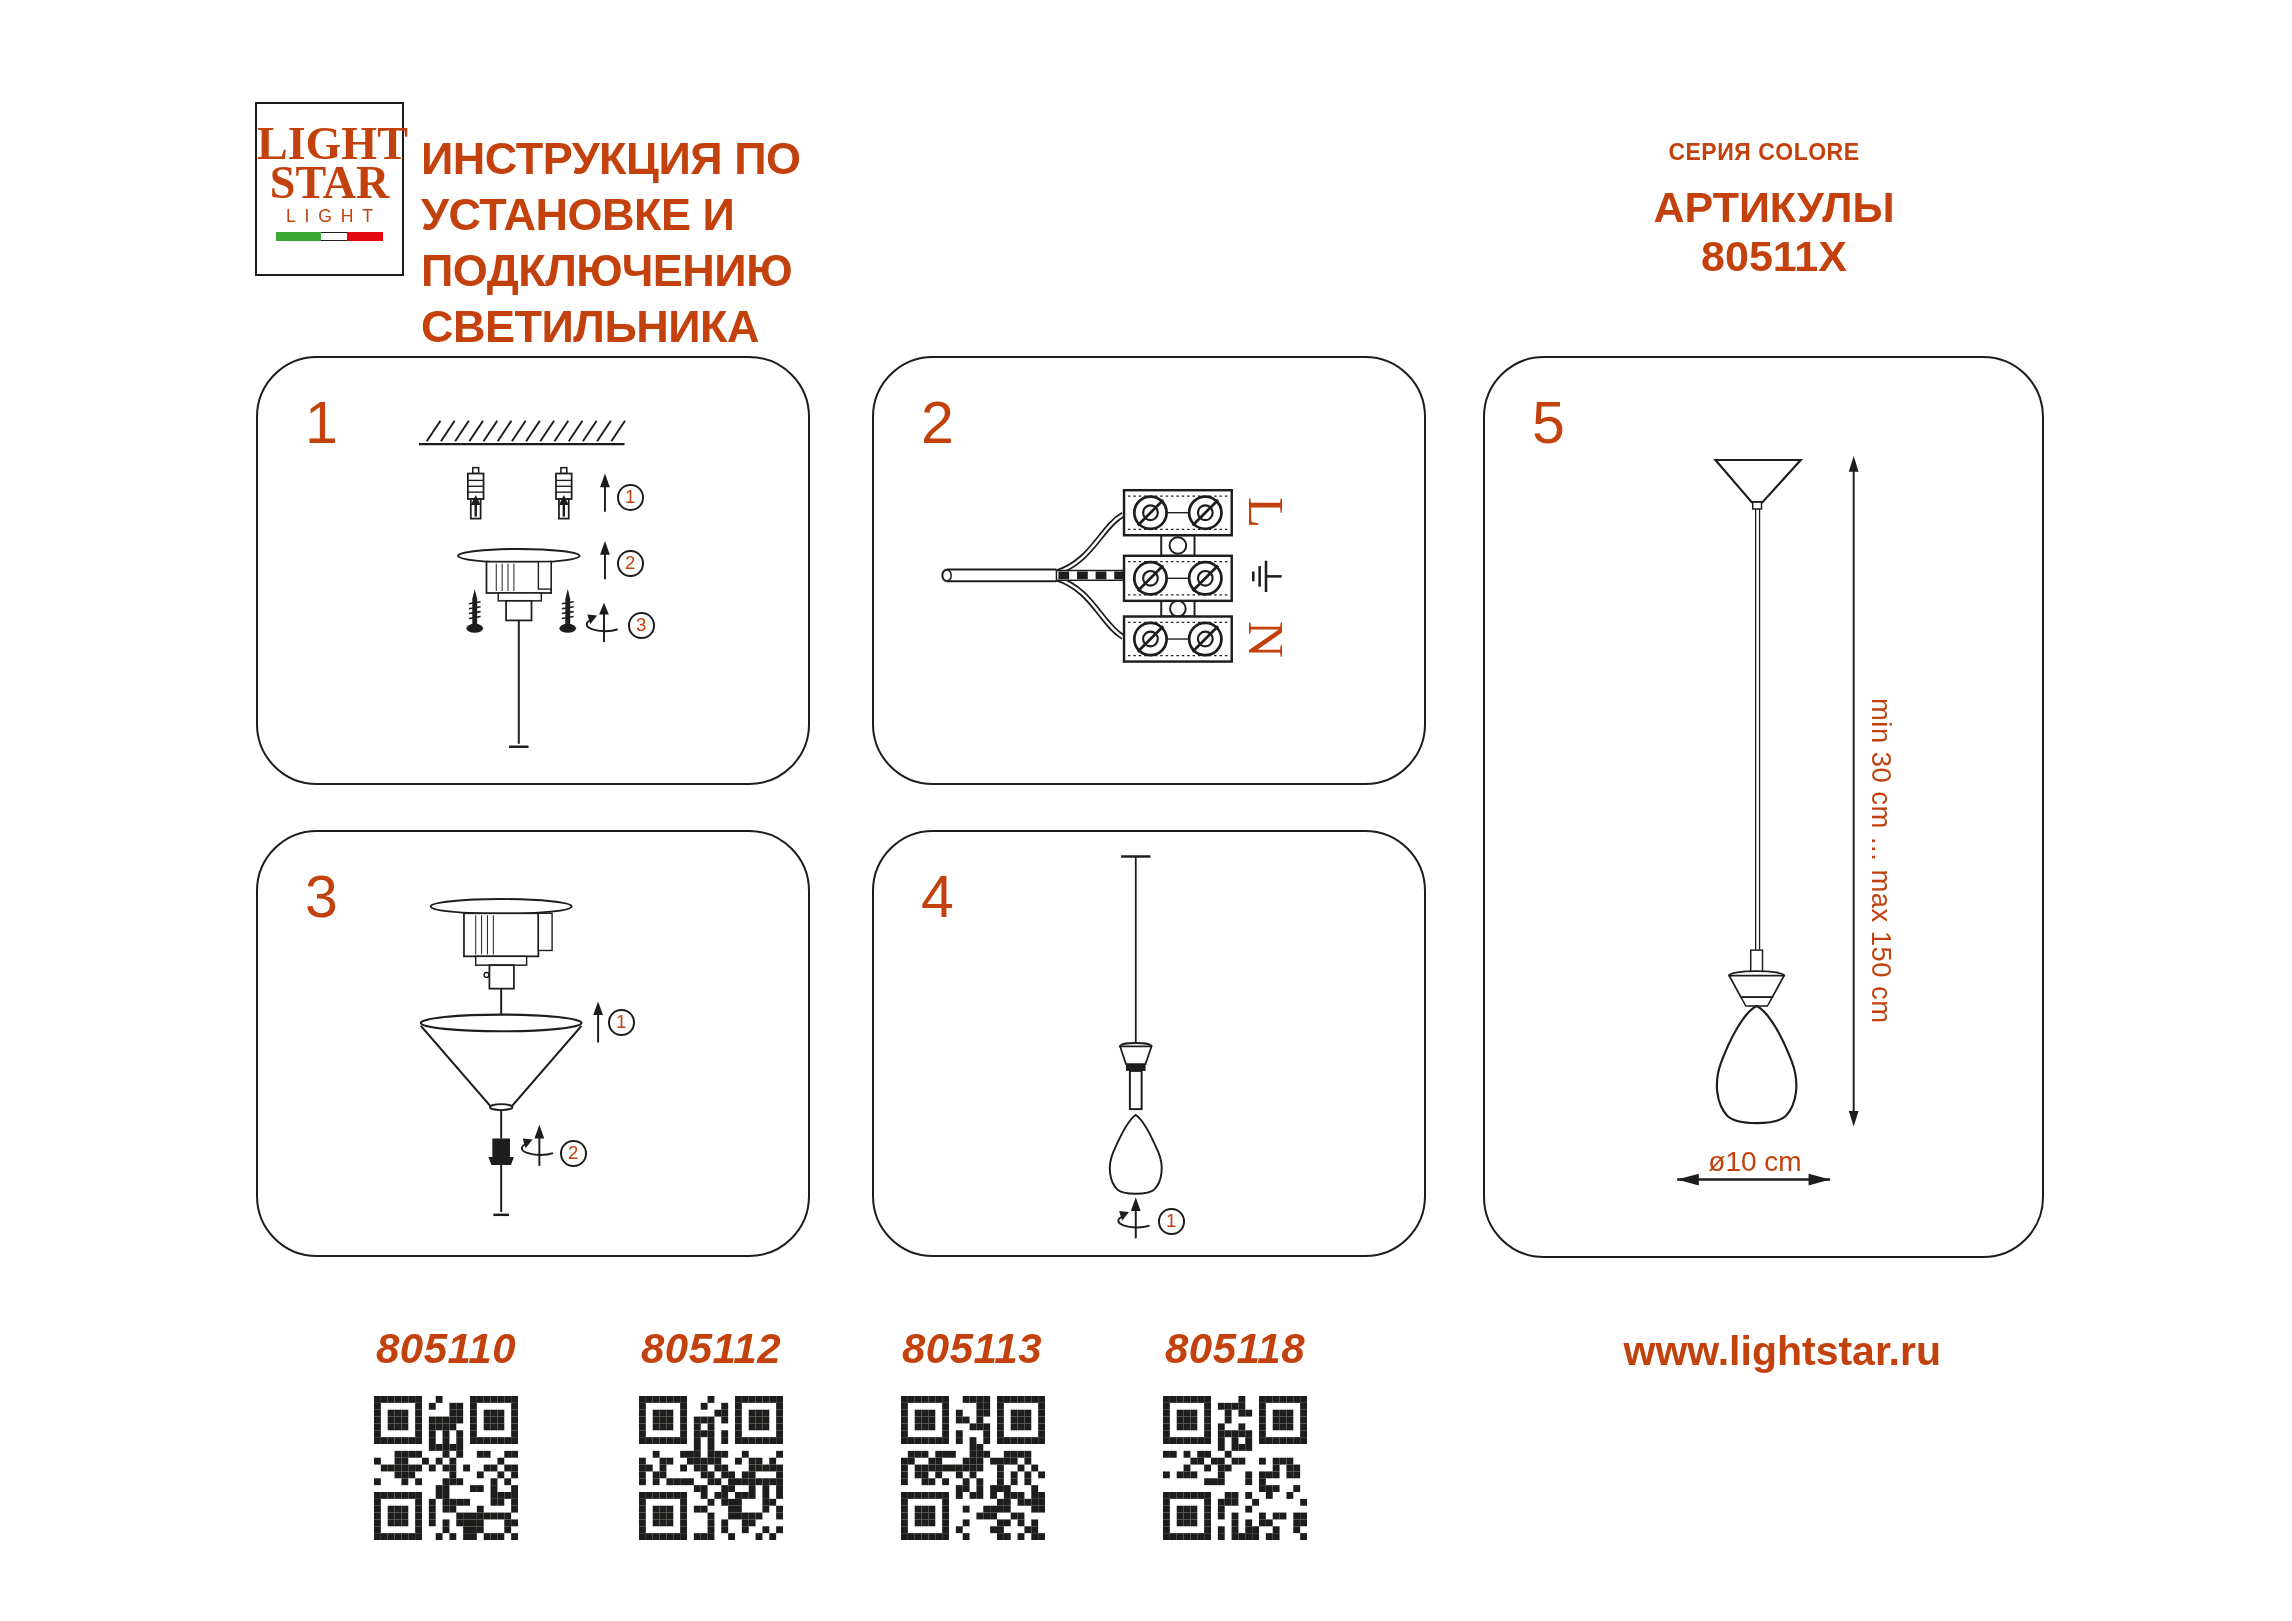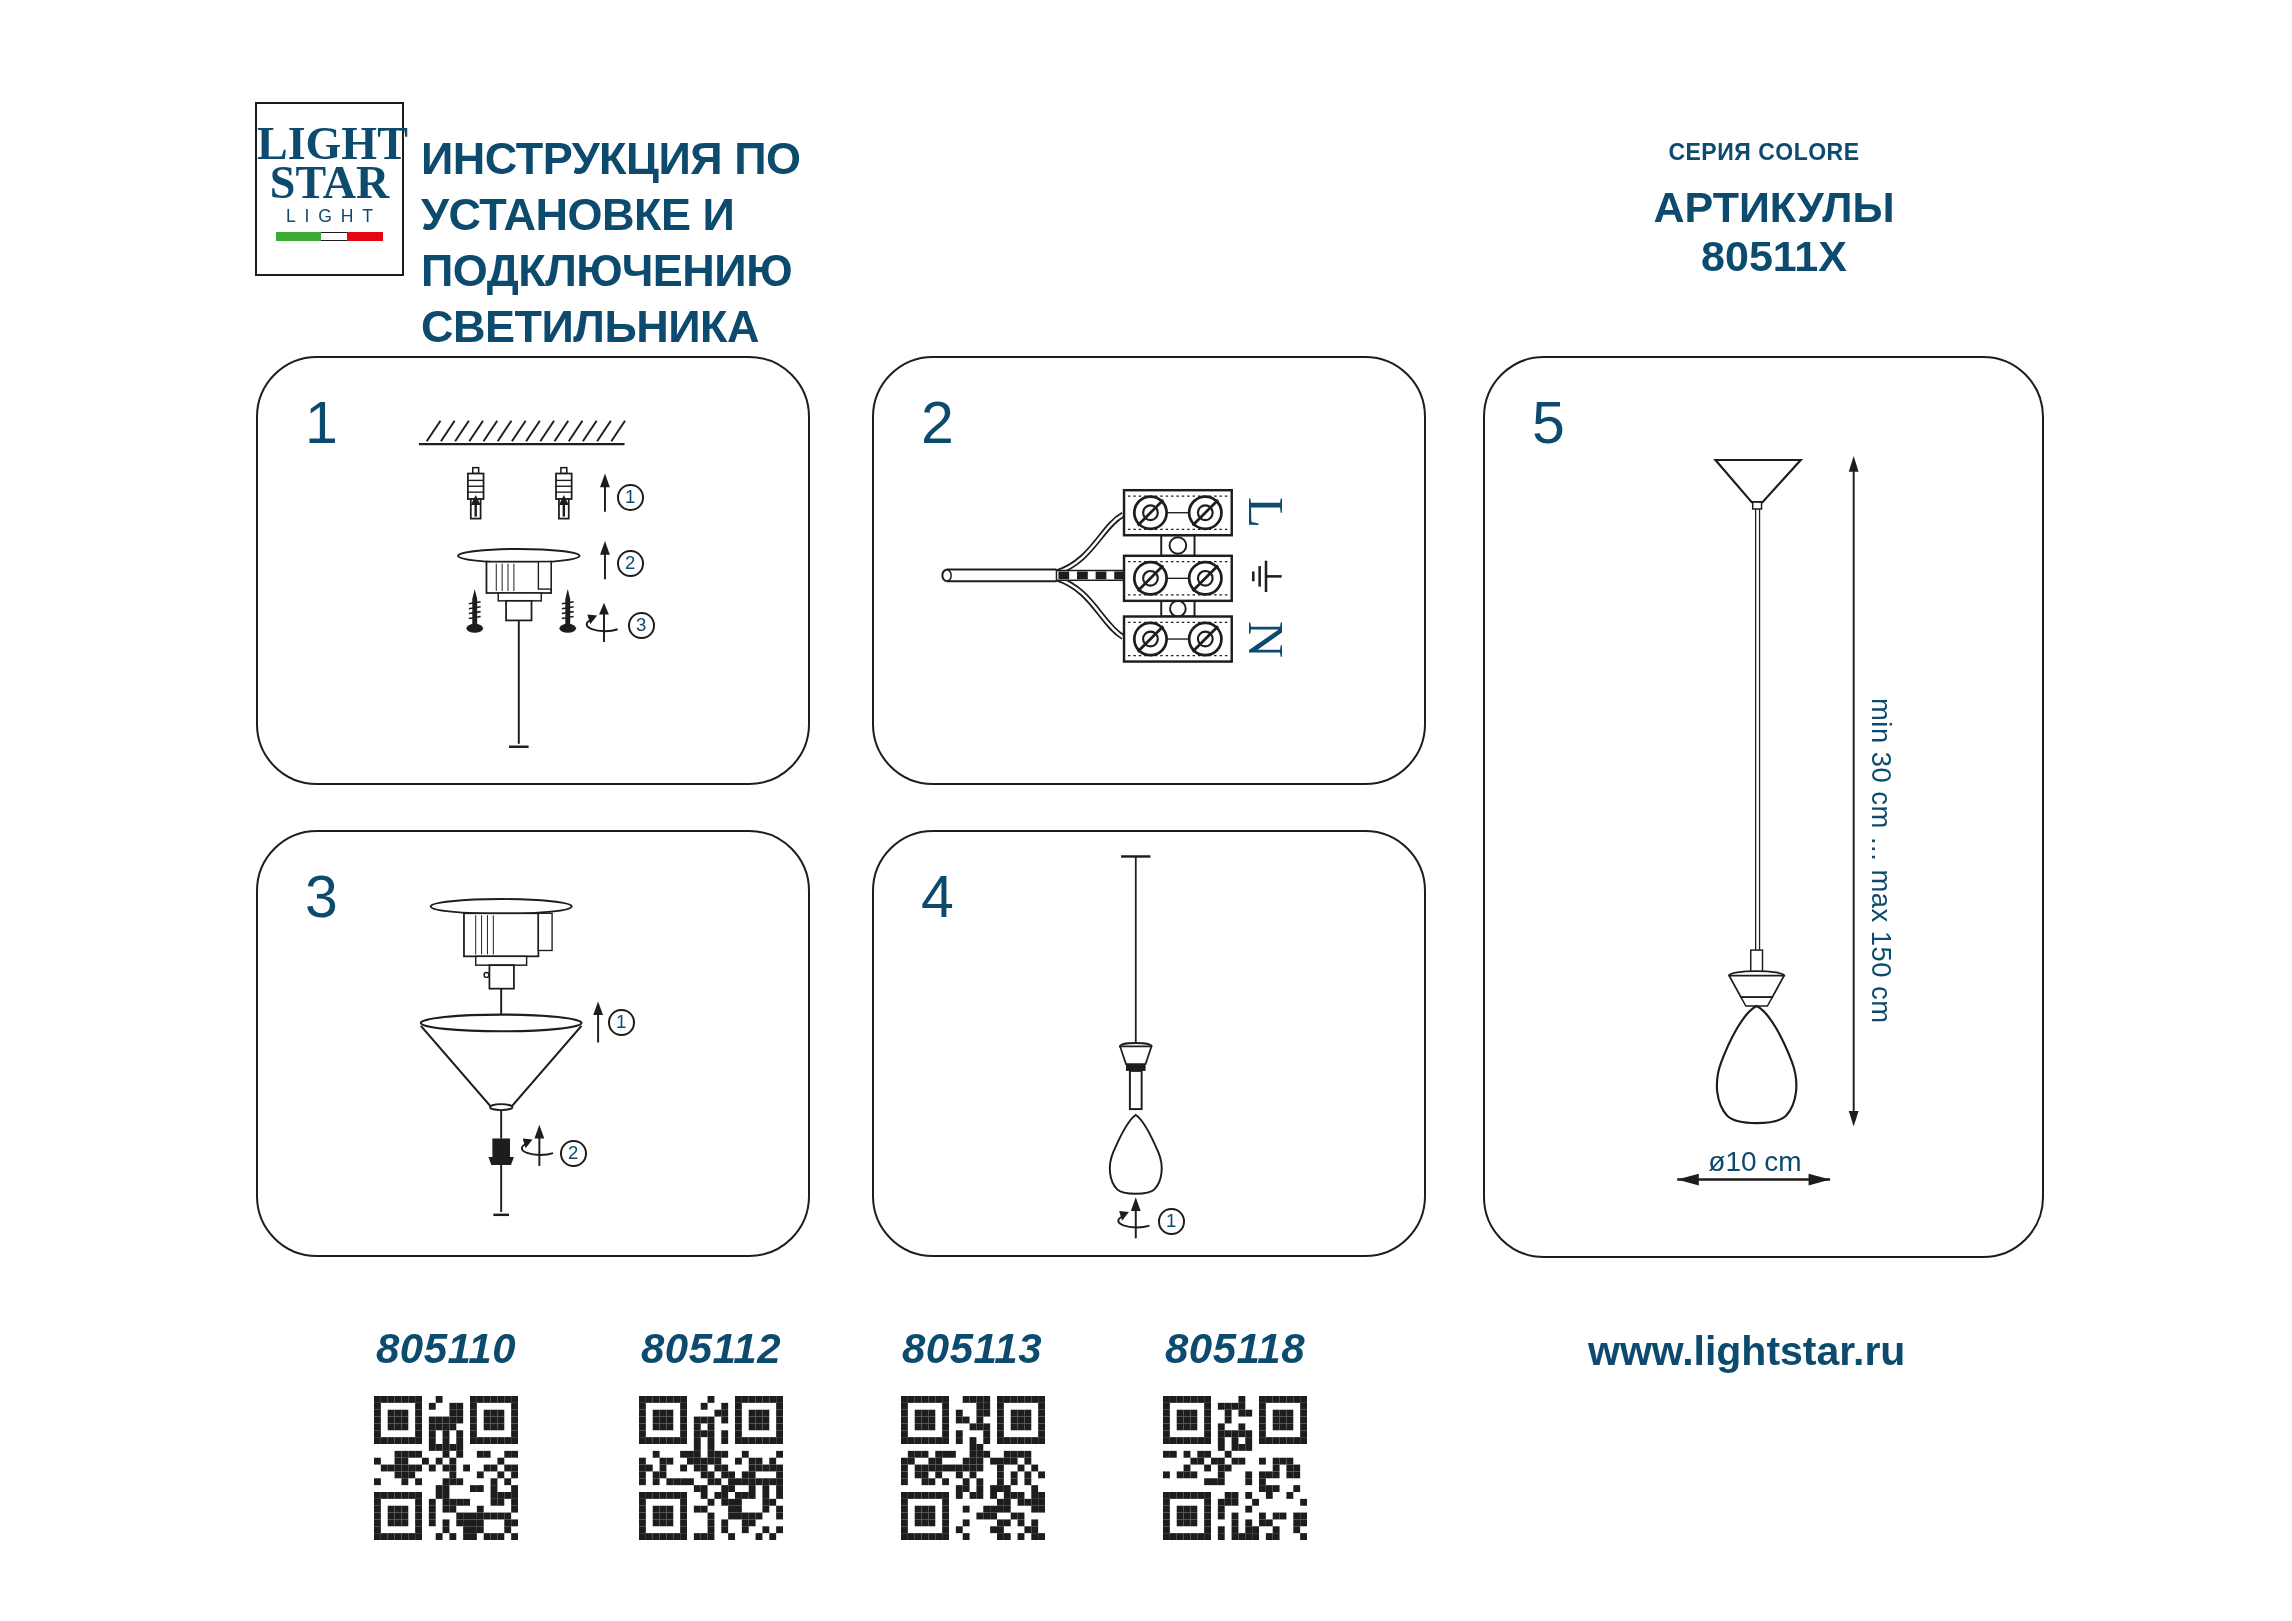--- a/index.html
+++ b/index.html
@@ -1,18 +1,18 @@
 <!DOCTYPE html>
 <html><head>
 <meta charset="utf-8">
 <style>
   html,body { margin:0; padding:0; background:#ffffff; }
   .page {
     position:relative; width:2293px; height:1621px; background:#ffffff;
-    font-family:"Liberation Sans", sans-serif; color:#0c4a6e; overflow:hidden;
+    font-family:"Liberation Sans", sans-serif; color:#c2410c; overflow:hidden;
   }
 
   
   .logo-box {
     position:absolute; left:255px; top:102px; width:149px; height:174px;
     border:2px solid #1d1d1b; box-sizing:border-box; text-align:center;
   }
   .logo-word {
     font-family:"Liberation Serif", serif; font-weight:700; font-size:46px;
     line-height:39px; letter-spacing:0px;
@@ -57,21 +57,21 @@
   }
   .hdim-label { position:absolute; font-size:28px; text-align:center; }
 
   
   .article-code {
     position:absolute; width:216px; text-align:center; top:1325px;
     font-size:42px; font-weight:700; letter-spacing:0.5px;font-style:italic;
   }
   .qr { position:absolute; top:1396px; width:144px; height:144px; }
   .website {
-    position:absolute; left:1588px; top:1328px; width:353px; text-align:left;
+    position:absolute; left:1588px; top:1328px; width:353px; text-align:right;
     font-size:41px; font-weight:700;
   }
 
   svg line, svg path, svg rect, svg ellipse, svg circle { vector-effect:none; }
 </style>
 </head>
 <body>
 
 <div class="page">
 

